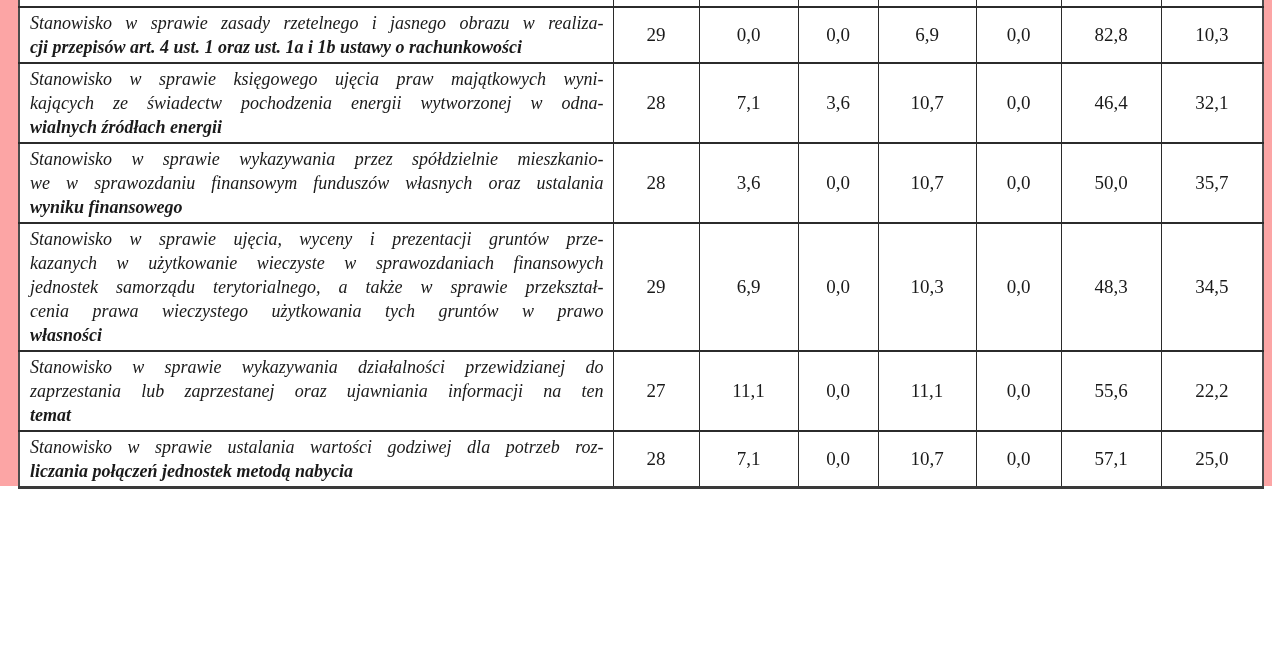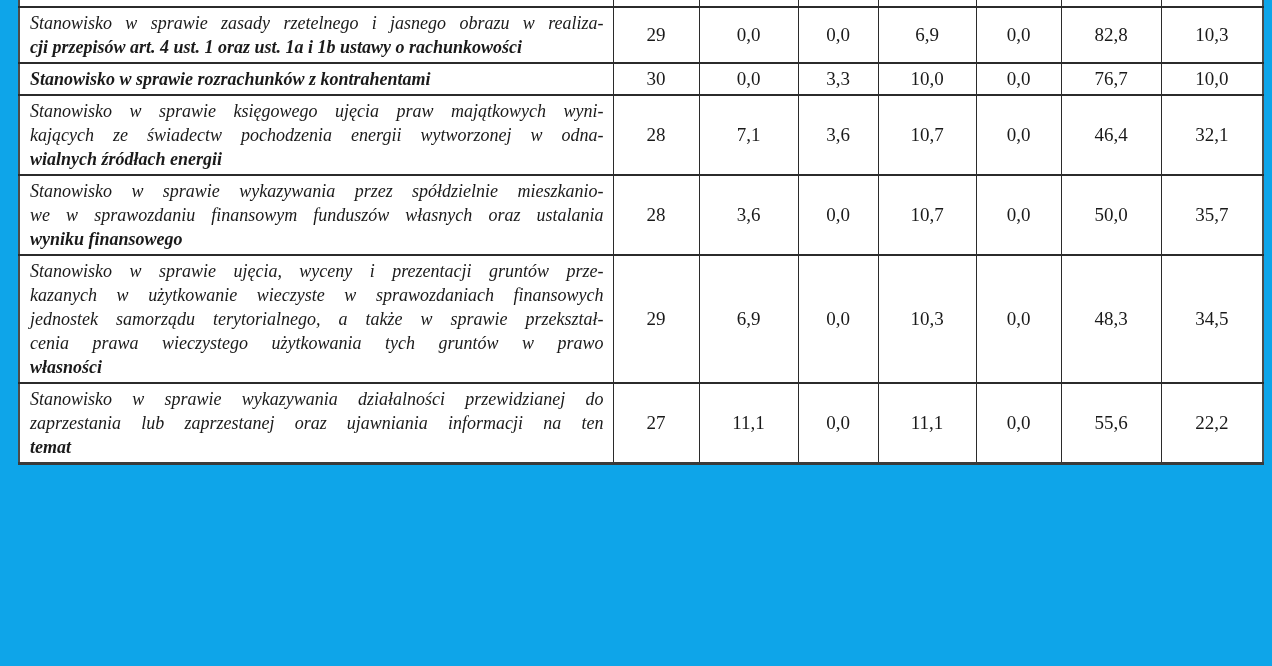--- a/index.html
+++ b/index.html
@@ -4,22 +4,22 @@
 <style>
   html, body {
     margin: 0; padding: 0;
     width: 1272px; height: 666px;
     background: #ffffff;
     overflow: hidden;
     font-family: "Liberation Serif", serif;
   }
   .page {
     position: relative;
-    width: 1272px; height: 666px;
-    background: #0ea5e9;
+    width: 1272px; height: 486px;
+    background: #fca5a5;
   }
   table.stmt {
     position: absolute;
     left: 18px; top: 0;
     width: 1244px;
     border-collapse: collapse;
     table-layout: fixed;
     border-left: 2px solid #4c4c4c;
     border-right: 2px solid #4c4c4c;
     border-bottom: 3px solid #3a3a3a;
@@ -100,32 +100,20 @@
           </td>
         <td class="num">29</td>
         <td class="num">0,0</td>
         <td class="num">0,0</td>
         <td class="num">6,9</td>
         <td class="num">0,0</td>
         <td class="num">82,8</td>
         <td class="num">10,3</td>
       </tr>
 
-      <tr>
-        <td class="desc">
-            <div class="dline">Stanowisko w sprawie rozrachunków z kontrahentami</div>
-          </td>
-        <td class="num">30</td>
-        <td class="num">0,0</td>
-        <td class="num">3,3</td>
-        <td class="num">10,0</td>
-        <td class="num">0,0</td>
-        <td class="num">76,7</td>
-        <td class="num">10,0</td>
-      </tr>
 
 
 
       <tr>
         <td class="desc">
             <div class="dline">Stanowisko w sprawie księgowego ujęcia praw majątkowych wyni-</div>
             <div class="dline">kających ze świadectw pochodzenia energii wytworzonej w odna-</div>
             <div class="dline">wialnych źródłach energii</div>
           </td>
         <td class="num">28</td>
@@ -177,15 +165,28 @@
           </td>
         <td class="num">27</td>
         <td class="num">11,1</td>
         <td class="num">0,0</td>
         <td class="num">11,1</td>
         <td class="num">0,0</td>
         <td class="num">55,6</td>
         <td class="num">22,2</td>
       </tr>
 
+      <tr>
+        <td class="desc">
+            <div class="dline">Stanowisko w sprawie ustalania wartości godziwej dla potrzeb roz-</div>
+            <div class="dline">liczania połączeń jednostek metodą nabycia</div>
+          </td>
+        <td class="num">28</td>
+        <td class="num">7,1</td>
+        <td class="num">0,0</td>
+        <td class="num">10,7</td>
+        <td class="num">0,0</td>
+        <td class="num">57,1</td>
+        <td class="num">25,0</td>
+      </tr>
     </tbody>
   </table>
 </div>
 
 </body></html>

